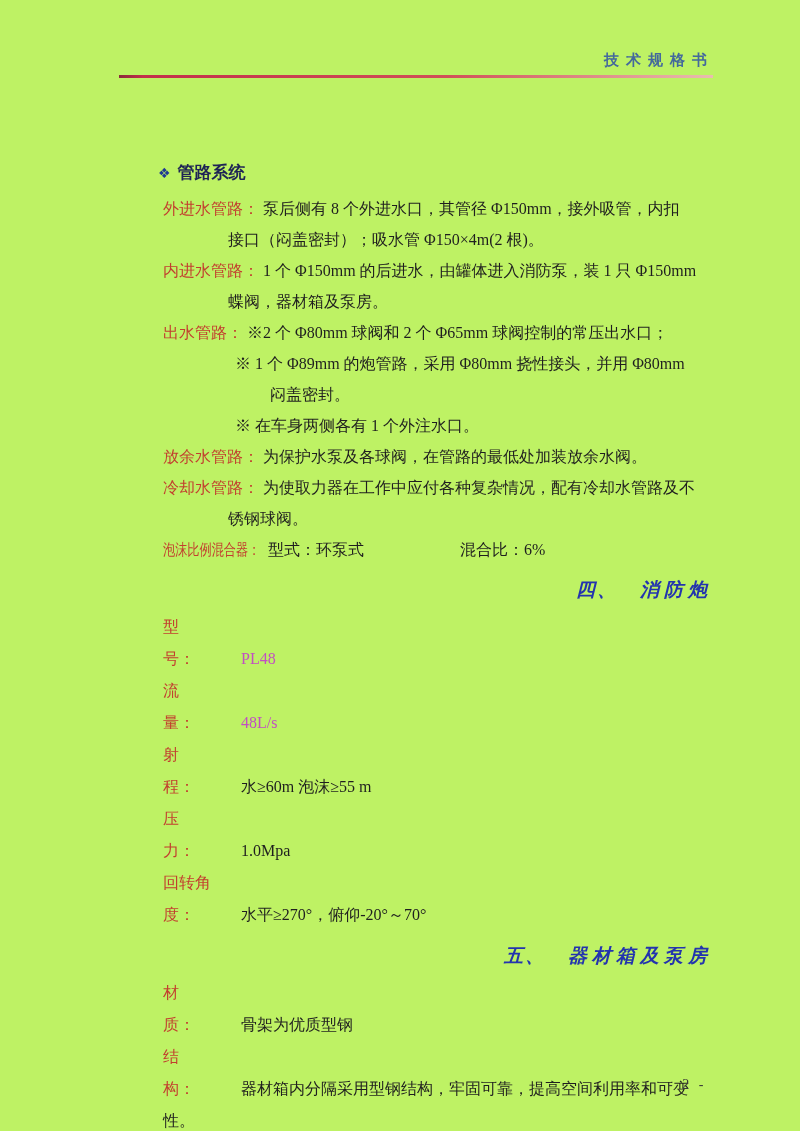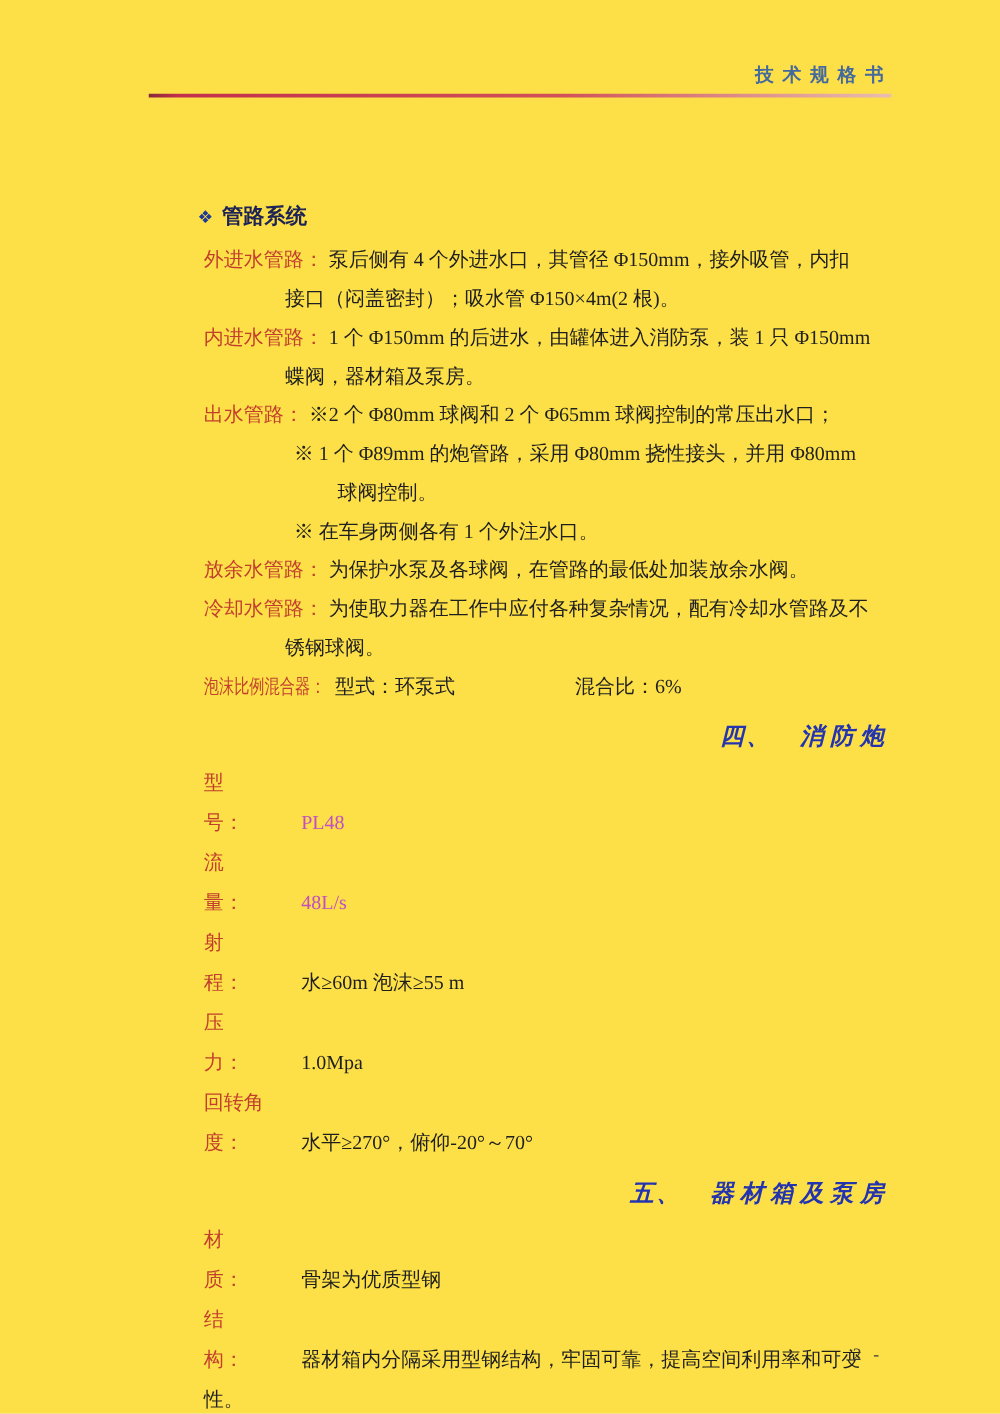--- a/index.html
+++ b/index.html
@@ -1,18 +1,18 @@
 <!DOCTYPE html>
 <html><head>
 <meta charset="utf-8">
 <style>
   html,body { margin:0; padding:0; background:#e8e8e8; }
   .page {
     position:relative; width:800px; height:1131px; margin:0 auto;
-    background:#fde047; overflow:hidden;
+    background:#bef264; overflow:hidden;
     font-family:"Liberation Serif","DejaVu Serif",serif;
     color:#1f1f1f;
   }
   
   .header-title {
     position:absolute; top:51px; right:86px;
     font-family:"Liberation Sans","DejaVu Sans",sans-serif;
     font-size:15px; font-weight:bold; color:#44699c; letter-spacing:7px;
   }
   .header-rule {
@@ -66,38 +66,38 @@
   <div class="header-rule"></div>
 
   <div class="content">
 
     <div class="pipe-heading">
       <span class="bullet">❖</span><span>管路系统</span>
     </div>
 
     <div class="entry">
       <div class="line">
-        <span class="lbl">外进水管路：</span><span>泵后侧有 4 个外进水口，其管径 Φ150mm，接外吸管，内扣</span>
+        <span class="lbl">外进水管路：</span><span>泵后侧有 8 个外进水口，其管径 Φ150mm，接外吸管，内扣</span>
       </div>
       <div class="line indent-a">接口（闷盖密封）；吸水管 Φ150×4m(2 根)。</div>
     </div>
 
     <div class="entry">
       <div class="line">
         <span class="lbl">内进水管路：</span><span>1 个 Φ150mm 的后进水，由罐体进入消防泵，装 1 只 Φ150mm</span>
       </div>
       <div class="line indent-a">蝶阀，器材箱及泵房。</div>
     </div>
 
     <div class="entry">
       <div class="line">
         <span class="lbl">出水管路：</span><span>※2 个 Φ80mm 球阀和 2 个 Φ65mm 球阀控制的常压出水口；</span>
       </div>
       <div class="line indent-b">※ 1 个 Φ89mm 的炮管路，采用 Φ80mm 挠性接头，并用 Φ80mm</div>
-      <div class="line indent-c">球阀控制。</div>
+      <div class="line indent-c">闷盖密封。</div>
     </div>
 
     <div class="entry">
       <div class="line indent-b">※ 在车身两侧各有 1 个外注水口。</div>
     </div>
 
     <div class="entry">
       <div class="line">
         <span class="lbl">放余水管路：</span><span>为保护水泵及各球阀，在管路的最低处加装放余水阀。</span>
       </div>

